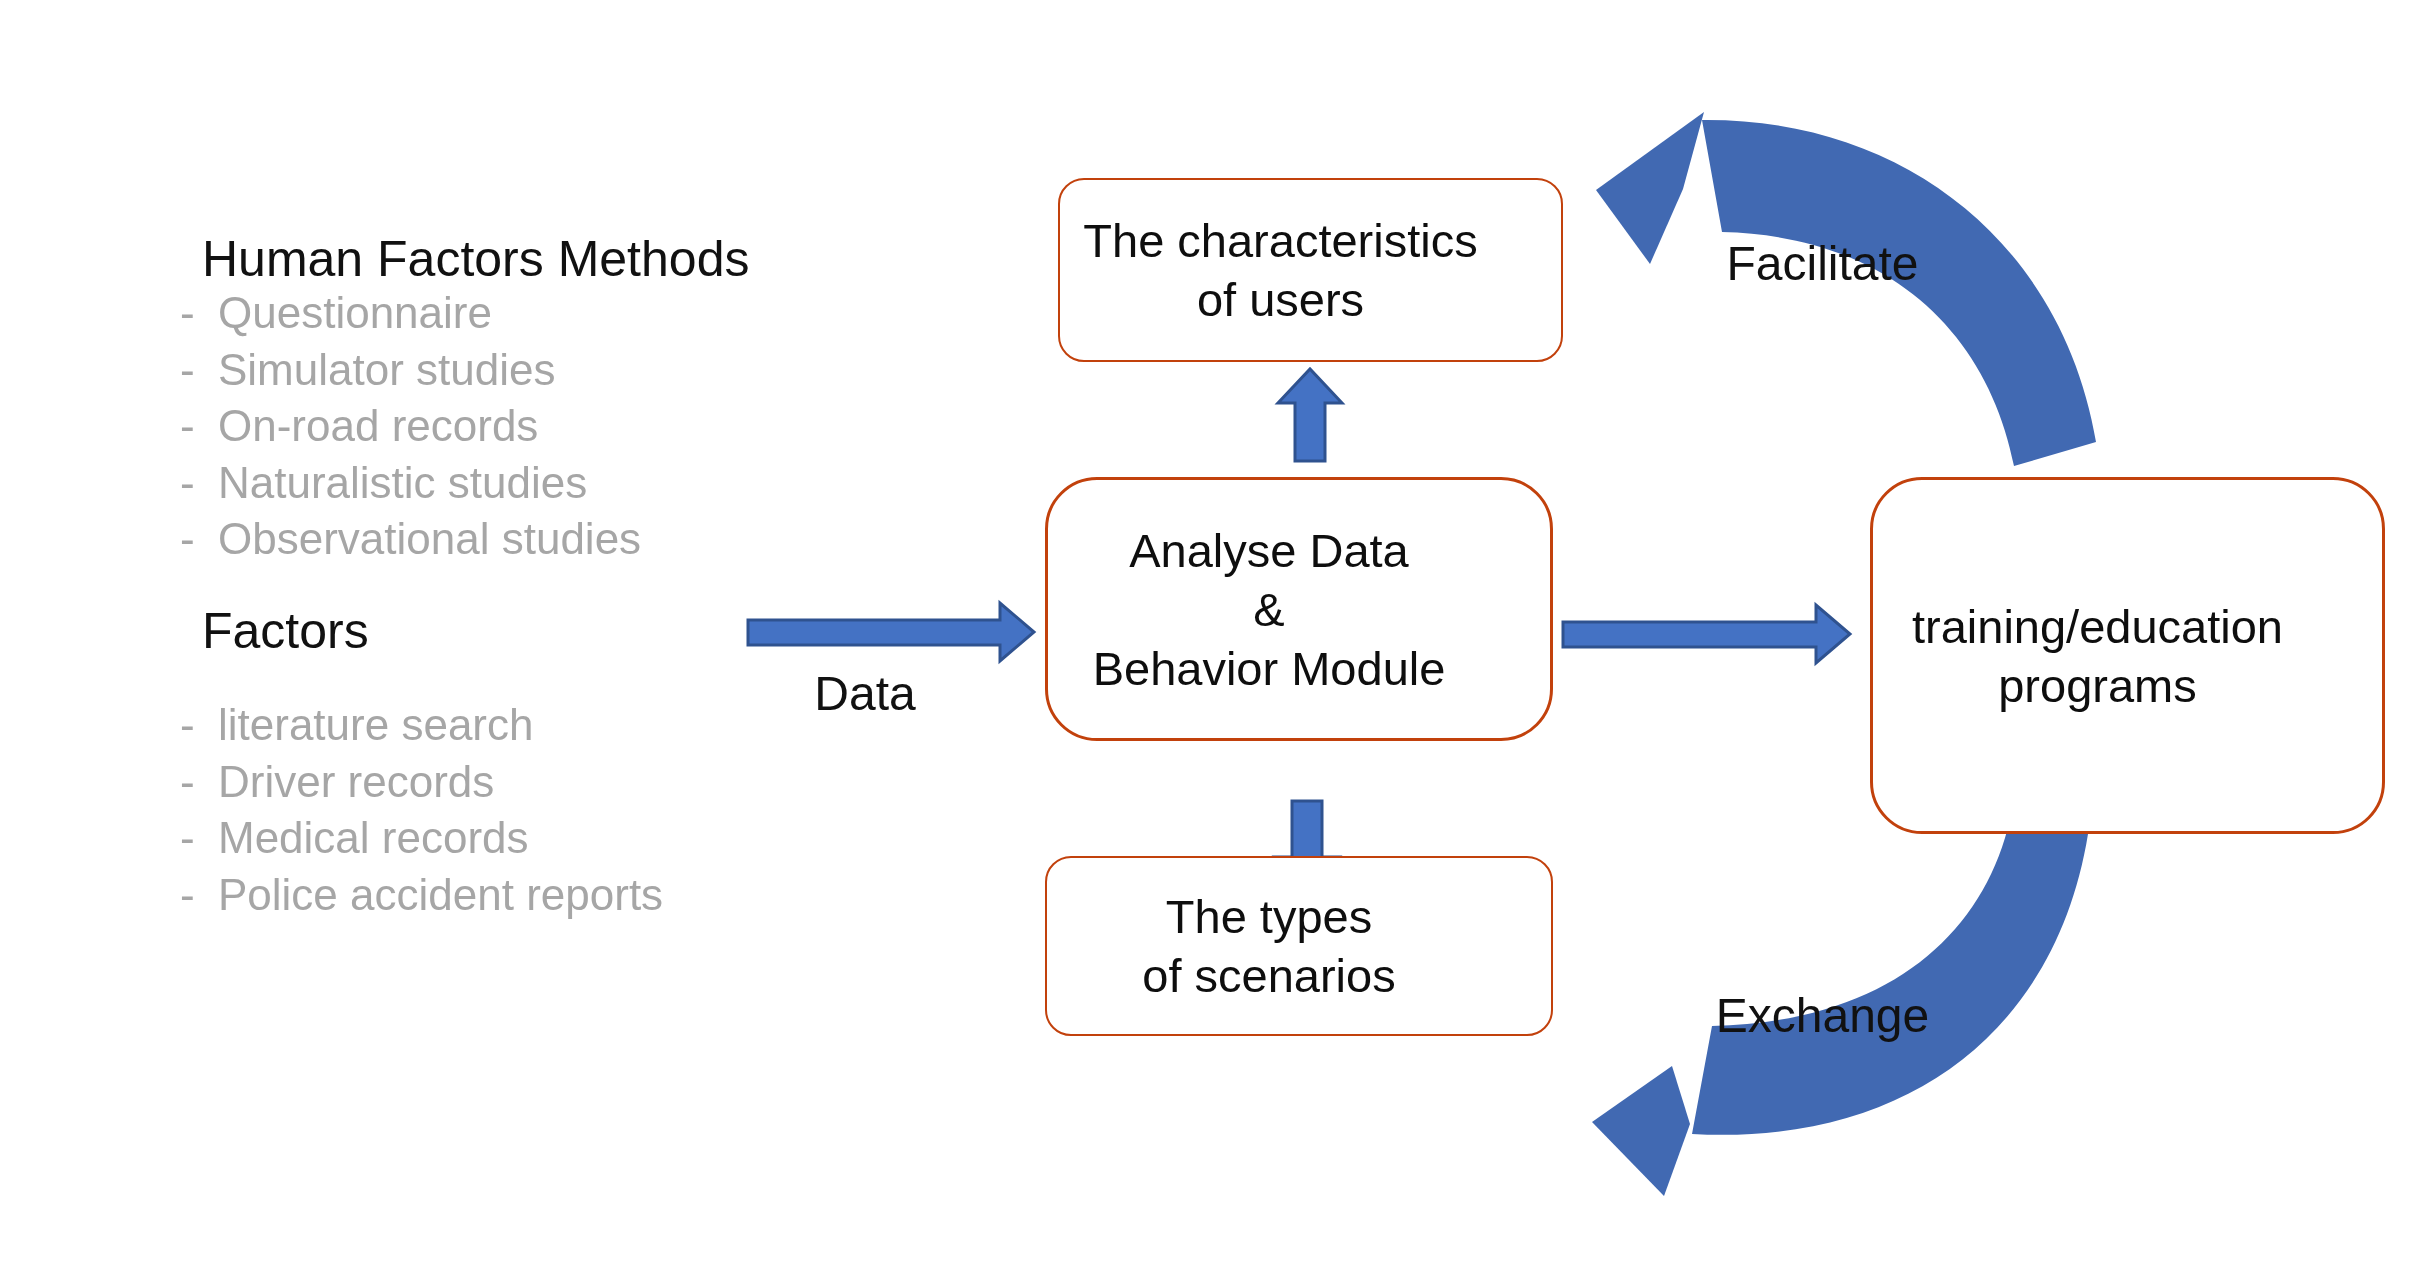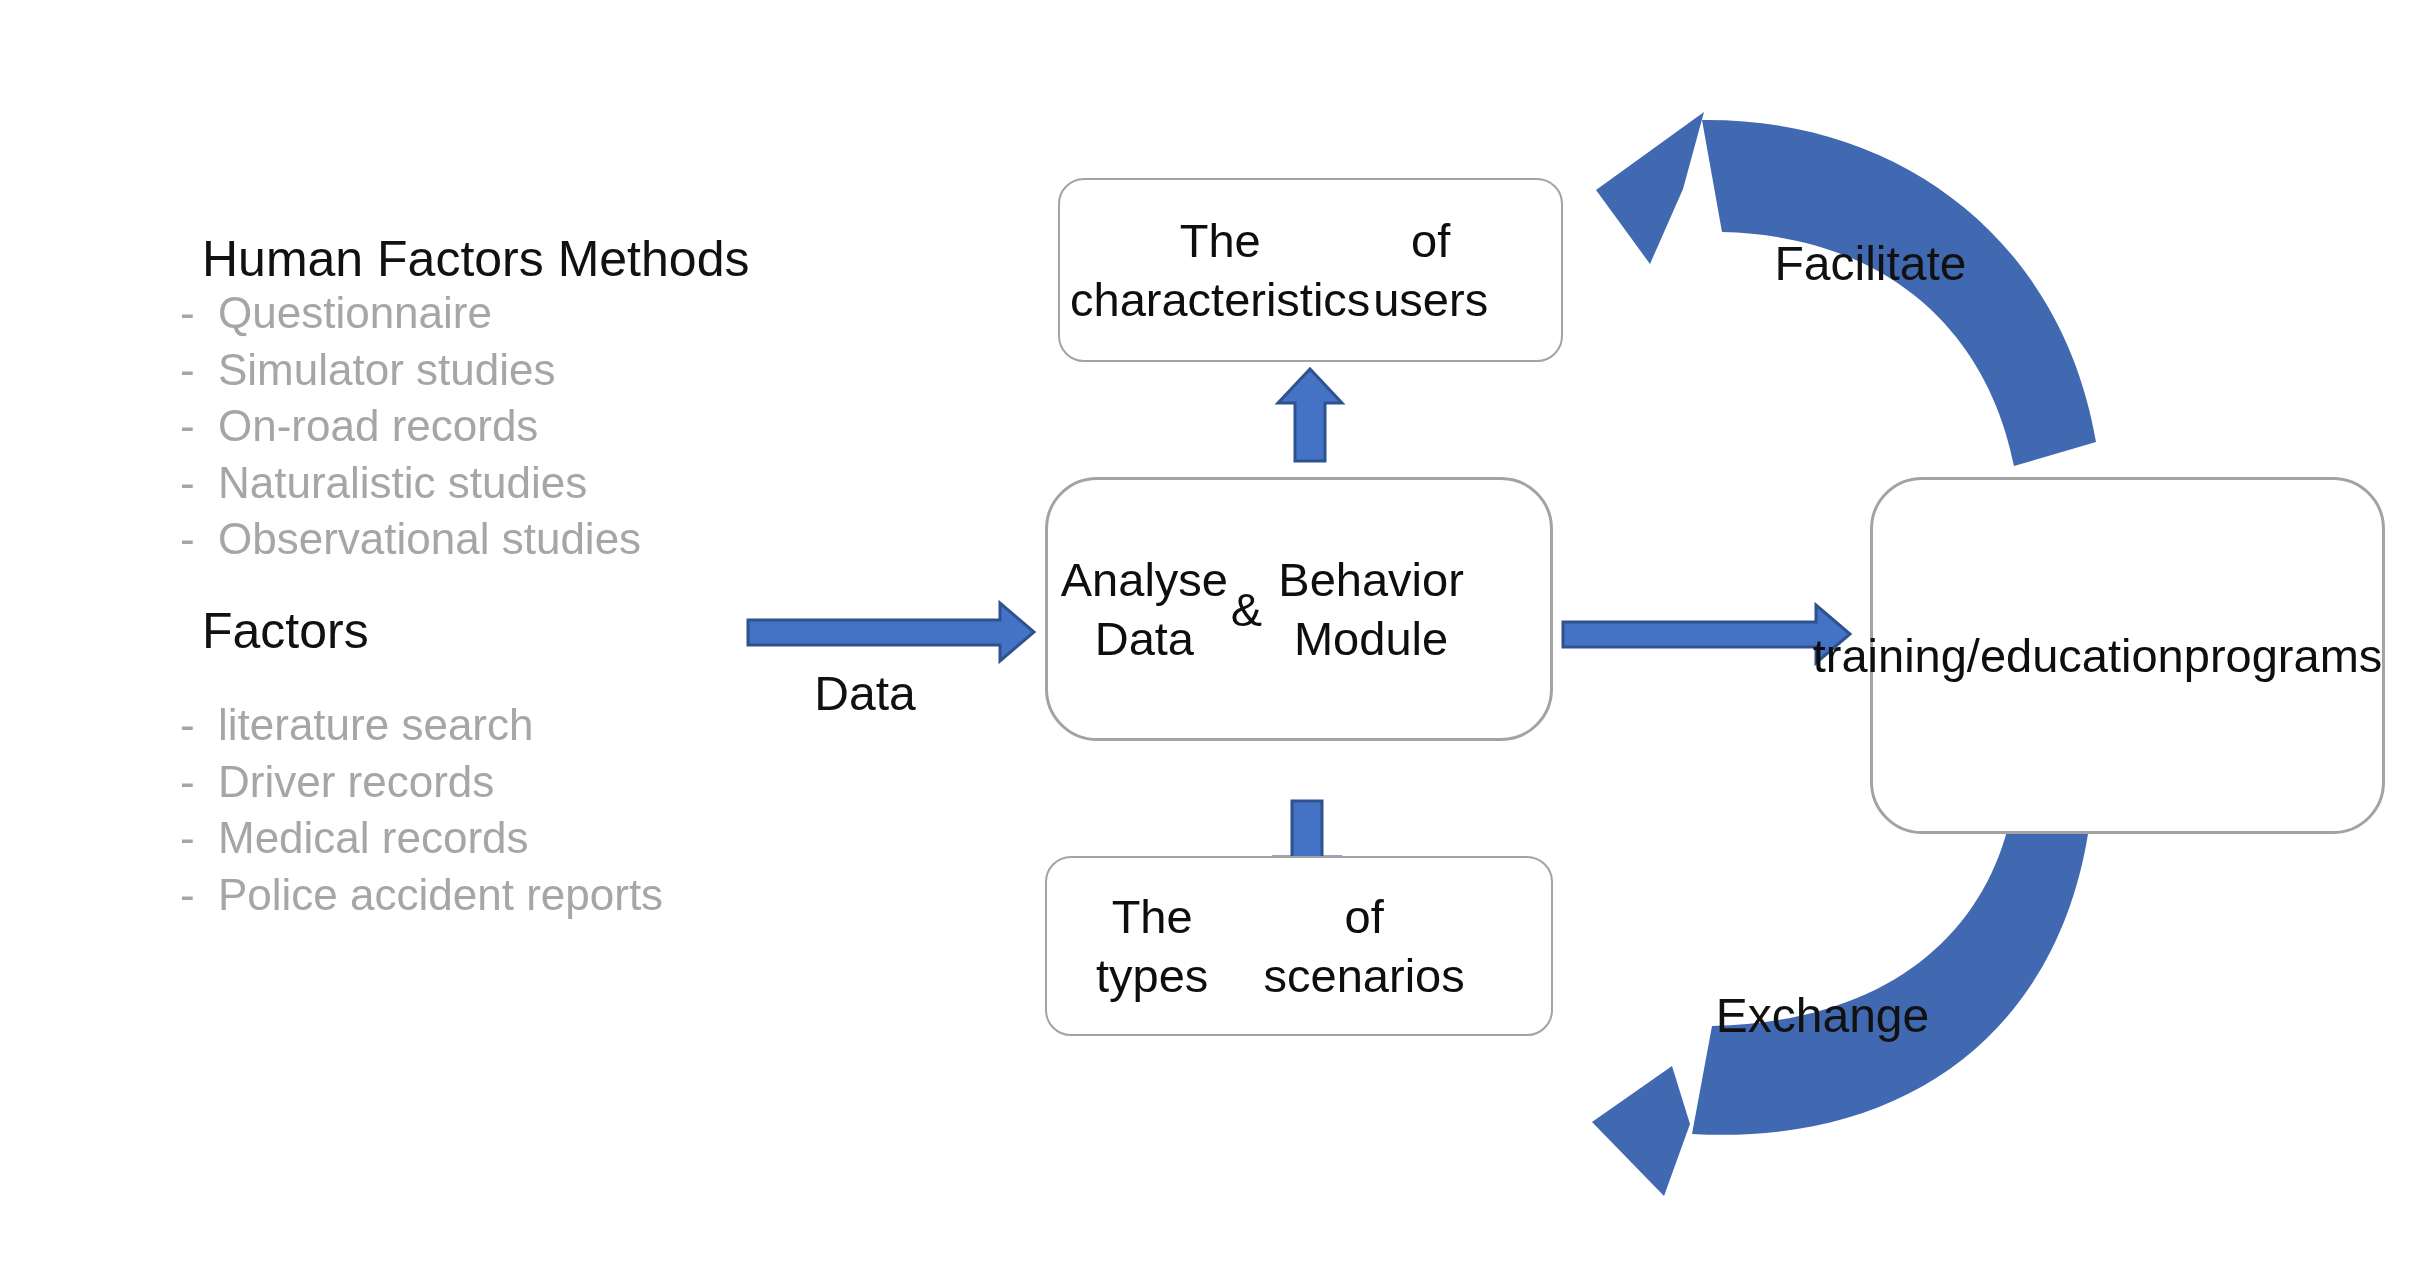--- a/index.html
+++ b/index.html
@@ -26,23 +26,24 @@
     align-items:baseline;
     height:56.5px;
     font-size:44px;
     color:#a6a6a6;
     white-space:nowrap;
   }
   .li .dash{width:38px;flex:0 0 38px;}
   
   .node{
     box-sizing:border-box;
-    border:3px solid #a3a3a3;
+    border:3px solid #c2410c;
     background:#ffffff;
     display:flex;
+    flex-direction:column;
     justify-content:center;
     align-items:center;
     text-align:center;
     font-size:47px;
     line-height:59px;
     color:#0e0e0e;
     padding:0 70px 0 10px;
   }
   .node.small{border-radius:26px;border-width:2.5px;}
   .node.big{border-radius:52px;}
@@ -142,17 +143,17 @@
     <div>of scenarios</div>
   </div>
 
   <div class="abs node big" style="left:1870px;top:477px;width:515px;height:357px;">
     <div>training/education</div>
     <div>programs</div>
   </div>
 
   <div class="abs flow-label" style="left:750px;top:666px;width:230px;text-align:center;">Data</div>
 
-  <div class="abs flow-label" style="left:1748px;top:236px;width:245px;text-align:center;">Facilitate</div>
+  <div class="abs flow-label" style="left:1700px;top:236px;width:245px;text-align:center;">Facilitate</div>
 
   <div class="abs flow-label" style="left:1700px;top:988px;width:245px;text-align:center;">Exchange</div>
 
 </div>
 
 </body></html>

